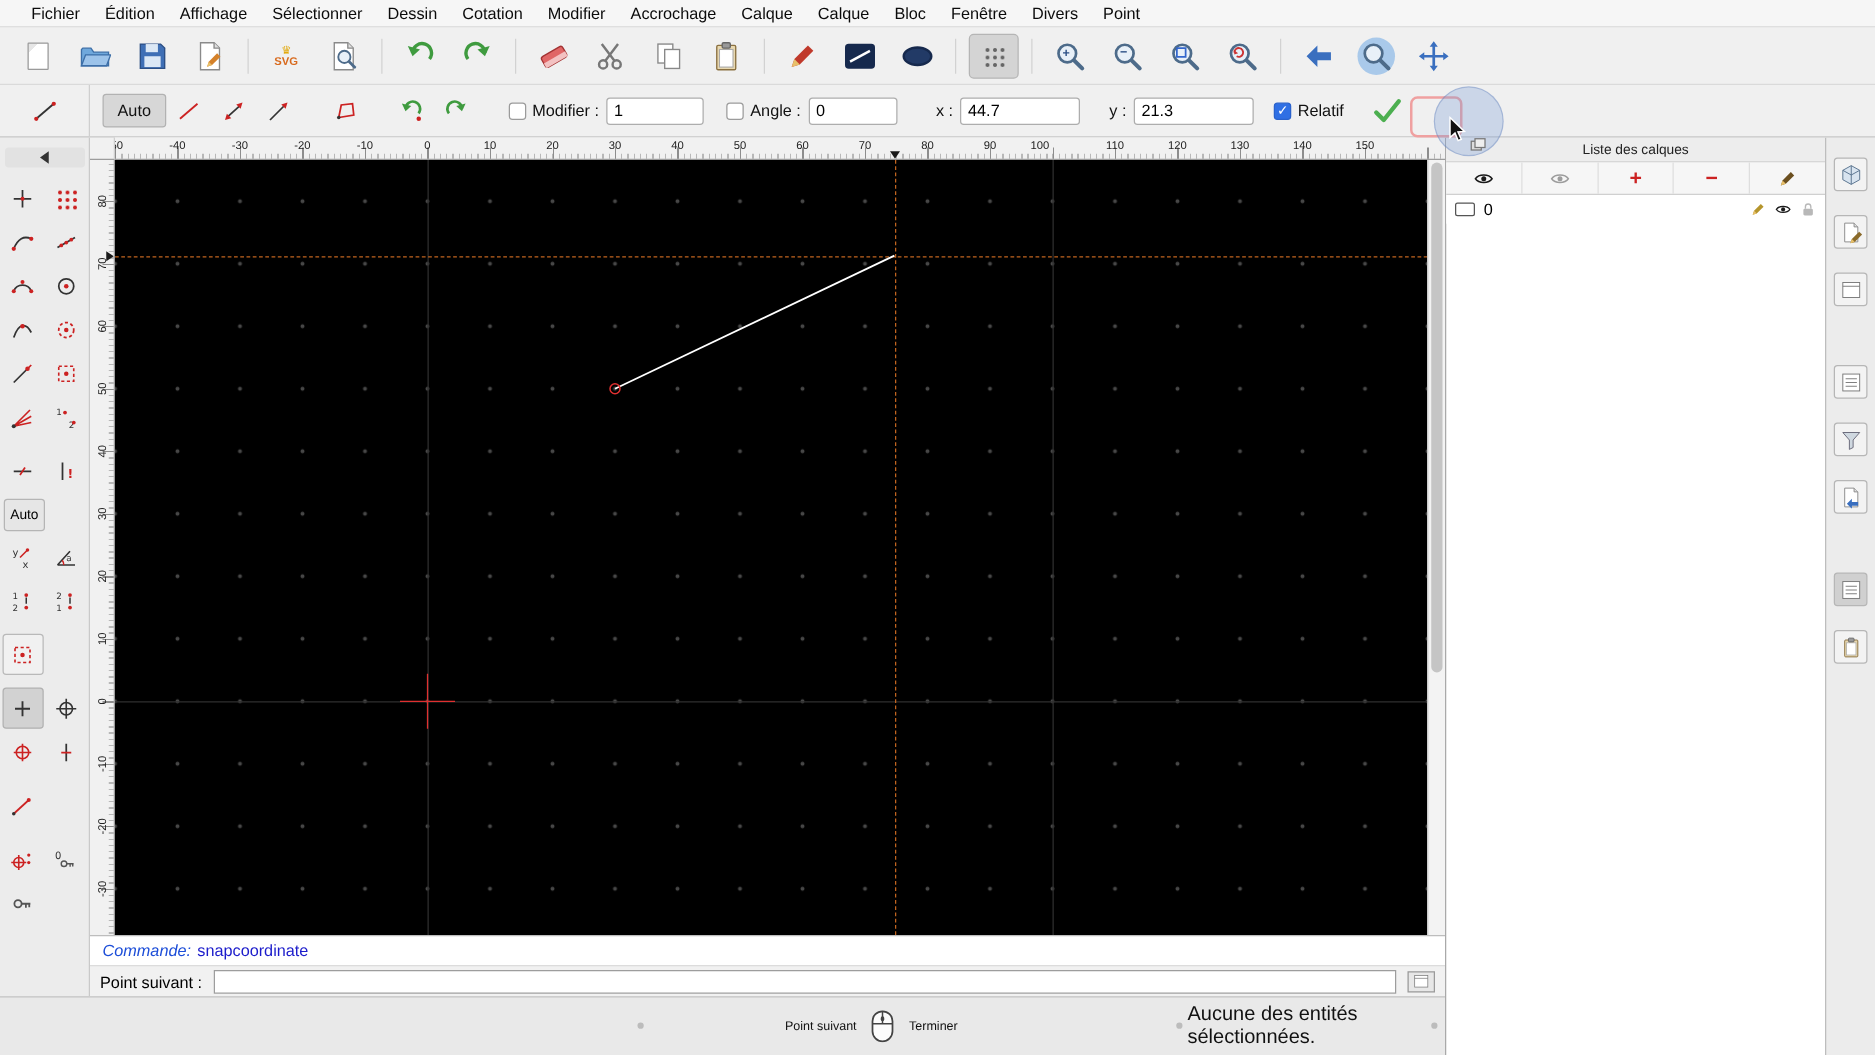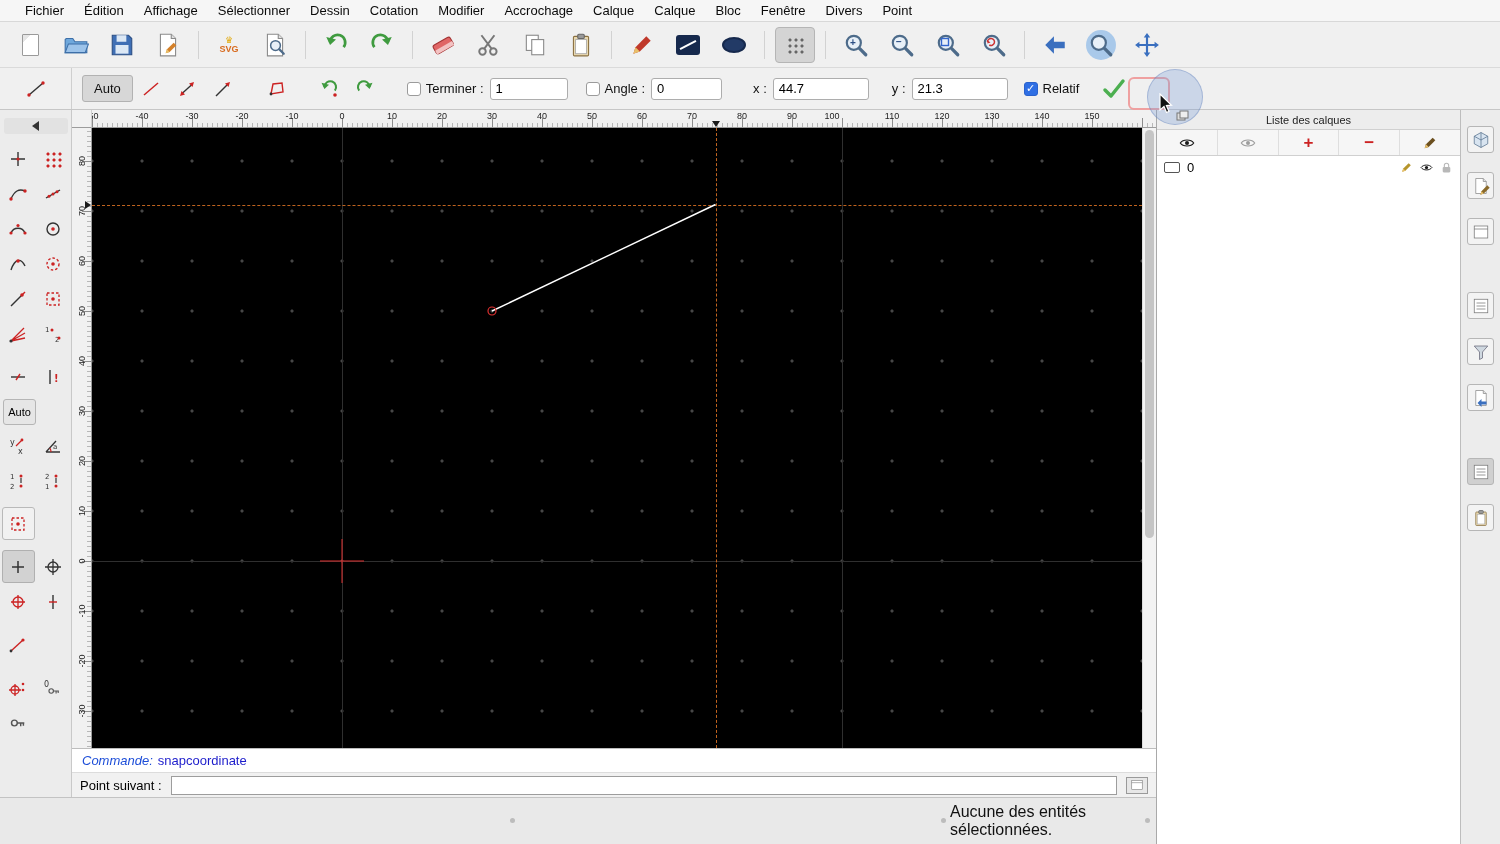--- a/index.html
+++ b/index.html
@@ -409,21 +409,21 @@
         </svg>
       </button>
     <button class="t2-ic">
         <svg class="s20" style="color:#3f9b3f;transform:scaleX(-1)">
           <use href="#i-undo" xlink:href="#i-undo" width="20" height="20"></use>
         </svg>
       </button>
 
     <div class="grp" style="margin-left:24px">
       <span class="cb"></span>
-      <span class="t2-label">Terminer :</span>
+      <span class="t2-label">Modifier :</span>
       <input class="t2-input w78" value="1" style="">
     </div>
     <div class="grp" style="margin-left:18px">
       <span class="cb"></span>
       <span class="t2-label">Angle :</span>
       <input class="t2-input w71" value="0" style="">
     </div>
     <div class="grp" style="margin-left:26px">
       <span class="t2-label">x :</span>
       <input class="t2-input w96" value="44.7" style="">
@@ -739,20 +739,27 @@
       <div class="statusbar">
         <div class="sb-col" style="left:4px">
           <div>74.7,71.3</div>
           
         </div>
         <div class="sb-col" style="left:258px">
           <div>103.2656&lt;44°</div>
           
         </div>
         <span class="sb-dot" style="left:510px"></span>
+        <div class="sb-mouse">
+          <span>Point suivant</span>
+          <svg width="20" height="26">
+              <use href="#i-mouse" xlink:href="#i-mouse"></use>
+            </svg>
+          <span>Terminer</span>
+        </div>
         <span class="sb-dot" style="left:941px"></span>
         <div class="sb-sel">Aucune des entités sélectionnées.</div>
         <span class="sb-dot" style="left:1145px"></span>
       </div>
     </div>
 
     <div class="layers-panel">
       <div class="lp-header">Liste des calques</div>
       <div class="lp-toolbar">
         <button class="lp-tbtn">

